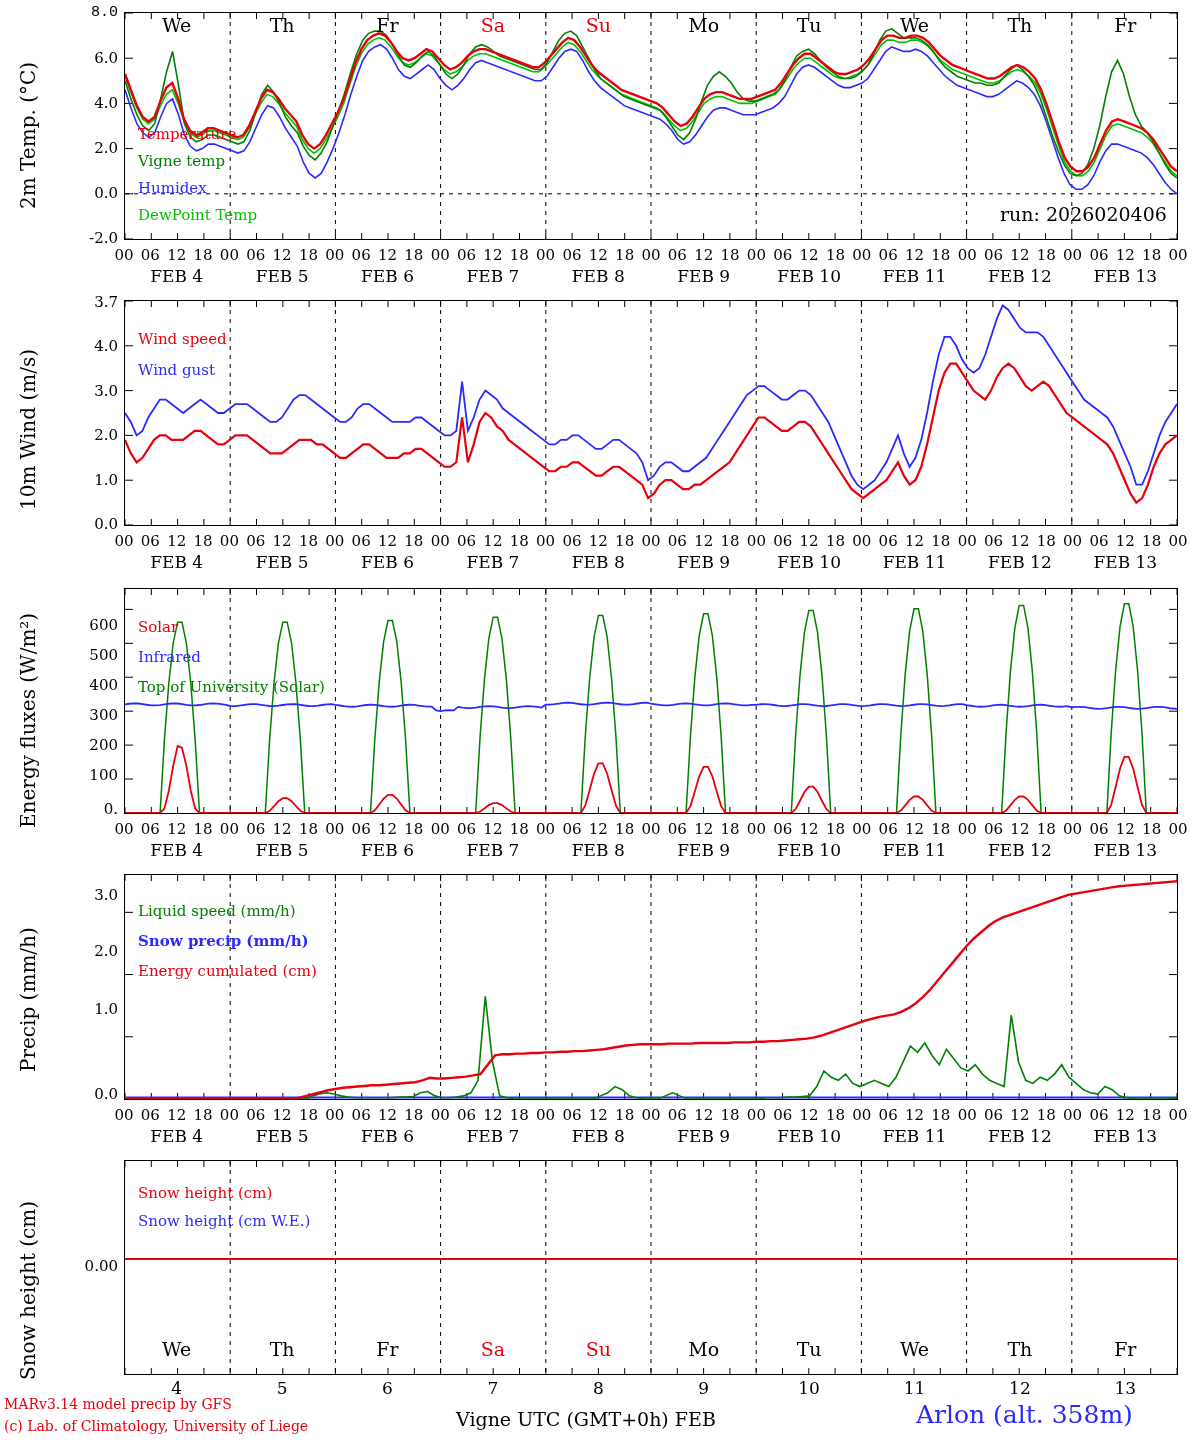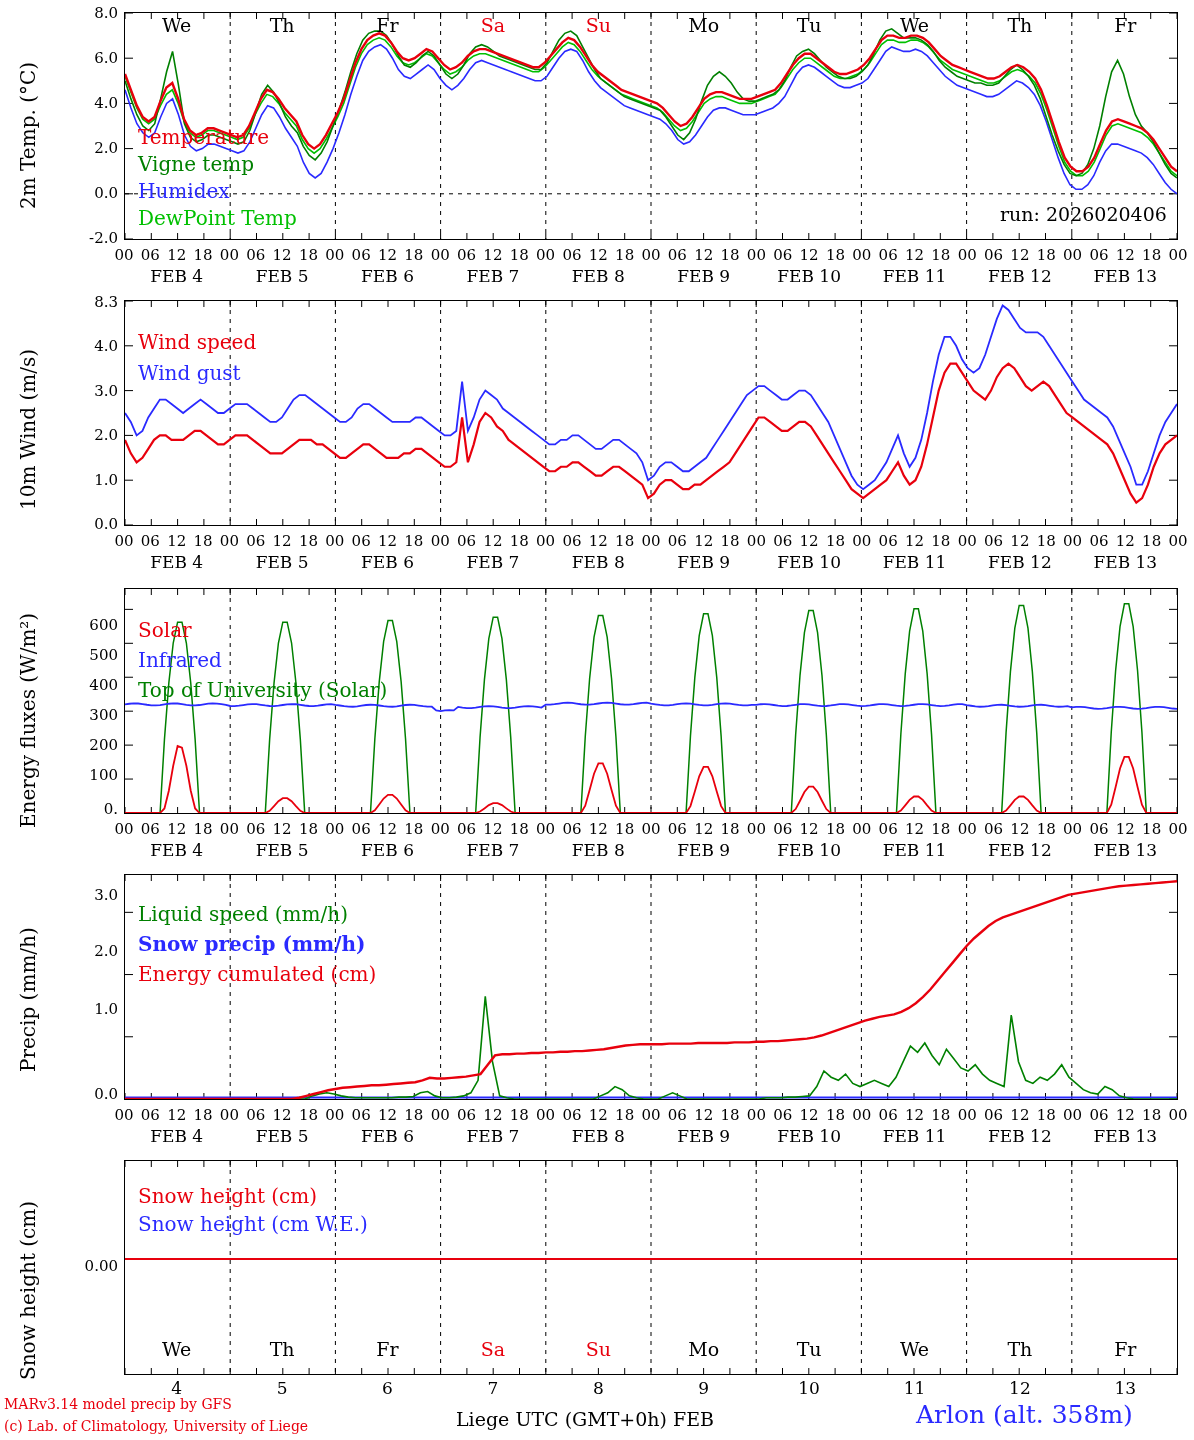--- a/index.html
+++ b/index.html
@@ -4,39 +4,39 @@
 <style>
   html,body{margin:0;padding:0;background:#ffffff;}
   body{width:1194px;height:1440px;font-family:"DejaVu Serif",serif;color:#000;}
   .page{position:relative;width:1194px;height:1440px;}
   .plotbox{position:absolute;border:1px solid #000;box-sizing:border-box;background:#fff;}
   svg{display:block;}
   .ylab{position:absolute;font-size:20px;writing-mode:vertical-rl;transform:rotate(180deg);text-align:center;white-space:nowrap;}
   .ticklab{position:absolute;font-size:15px;text-align:right;white-space:nowrap;}
   .hourrow{position:absolute;font-size:15px;white-space:nowrap;letter-spacing:0px;}
   .daterow{position:absolute;font-size:17px;white-space:nowrap;}
-  .legend{position:absolute;font-size:20px;white-space:nowrap;}
+  .legend{position:absolute;font-size:15px;white-space:nowrap;}
   .runlab{position:absolute;font-size:19px;white-space:nowrap;}
   .dowrow{position:absolute;font-size:19px;white-space:nowrap;}
   .footer-left{position:absolute;font-size:14px;color:#e8000d;white-space:nowrap;}
   .footer-center{position:absolute;font-size:19px;white-space:nowrap;}
   .footer-right{position:absolute;font-size:25px;color:#2a2aff;white-space:nowrap;}
   .red{color:#e8000d;}
   .blue{color:#2a2aff;}
   .dgreen{color:#008000;}
   .lgreen{color:#00c000;}
 </style>
 </head>
 <body>
 
 <div class="page">
 
   <div class="ylab" style="left:16px;top:30px;height:210px;">2m Temp. (°C)</div>
 
-  <div class="ticklab" style="left:60px;top:4px;width:58px;">8.0</div>
+  <div class="ticklab" style="left:60px;top:4px;width:58px;font-family:Liberation Mono, monospace;">8.0</div>
   <div class="ticklab" style="left:60px;top:49px;width:58px;">6.0</div>
   <div class="ticklab" style="left:60px;top:94px;width:58px;">4.0</div>
   <div class="ticklab" style="left:60px;top:139px;width:58px;">2.0</div>
   <div class="ticklab" style="left:60px;top:184px;width:58px;">0.0</div>
   <div class="ticklab" style="left:60px;top:229px;width:58px;">-2.0</div>
 
   <div class="plotbox" style="left:124px;top:12px;width:1054px;height:228px;">
     <svg id="svg-temp" width="1052" height="226" viewBox="0 0 1052 226" preserveAspectRatio="none">
         <line x1="105.2" y1="0" x2="105.2" y2="226" stroke="#000" stroke-width="1" stroke-dasharray="4 5"></line>
         <line x1="210.4" y1="0" x2="210.4" y2="226" stroke="#000" stroke-width="1" stroke-dasharray="4 5"></line>
@@ -219,21 +219,21 @@
       <span style="position: absolute; left: 429.3px; width: 90px; text-align: center;">FEB  8</span>
       <span style="position: absolute; left: 534.7px; width: 90px; text-align: center;">FEB  9</span>
       <span style="position: absolute; left: 640.1px; width: 90px; text-align: center;">FEB 10</span>
       <span style="position: absolute; left: 745.5px; width: 90px; text-align: center;">FEB 11</span>
       <span style="position: absolute; left: 850.9px; width: 90px; text-align: center;">FEB 12</span>
       <span style="position: absolute; left: 956.3px; width: 90px; text-align: center;">FEB 13</span>
     </div>
 
   <div class="ylab" style="left:16px;top:330px;height:200px;">10m Wind (m/s)</div>
 
-  <div class="ticklab" style="left:60px;top:293px;width:58px;">8.3</div>
+  <div class="ticklab" style="left:60px;top:293px;width:58px;">3.7</div>
   <div class="ticklab" style="left:60px;top:337px;width:58px;">4.0</div>
   <div class="ticklab" style="left:60px;top:382px;width:58px;">3.0</div>
   <div class="ticklab" style="left:60px;top:426px;width:58px;">2.0</div>
   <div class="ticklab" style="left:60px;top:471px;width:58px;">1.0</div>
   <div class="ticklab" style="left:60px;top:515px;width:58px;">0.0</div>
 
   <div class="plotbox" style="left:124px;top:300px;width:1054px;height:226px;">
     <svg id="svg-wind" width="1052" height="224" viewBox="0 0 1052 224" preserveAspectRatio="none">
         <line x1="105.2" y1="0" x2="105.2" y2="224" stroke="#000" stroke-width="1" stroke-dasharray="4 5"></line>
         <line x1="210.4" y1="0" x2="210.4" y2="224" stroke="#000" stroke-width="1" stroke-dasharray="4 5"></line>
@@ -886,16 +886,16 @@
       <span style="position: absolute; left: 444.3px; width: 60px; text-align: center;">8</span>
       <span style="position: absolute; left: 549.7px; width: 60px; text-align: center;">9</span>
       <span style="position: absolute; left: 655.1px; width: 60px; text-align: center;">10</span>
       <span style="position: absolute; left: 760.5px; width: 60px; text-align: center;">11</span>
       <span style="position: absolute; left: 865.9px; width: 60px; text-align: center;">12</span>
       <span style="position: absolute; left: 971.3px; width: 60px; text-align: center;">13</span>
     </div>
 
   <div class="footer-left" style="left:4px;top:1396px;">MARv3.14 model precip by GFS</div>
   <div class="footer-left" style="left:4px;top:1418px;">(c) Lab. of Climatology, University of Liege</div>
-  <div class="footer-center" style="left:456px;top:1408px;">Liege UTC (GMT+0h) FEB</div>
+  <div class="footer-center" style="left:456px;top:1408px;">Vigne UTC (GMT+0h) FEB</div>
   <div class="footer-right" style="left:916px;top:1400px;">Arlon (alt. 358m)</div>
 
 </div>
 
 </body></html>

